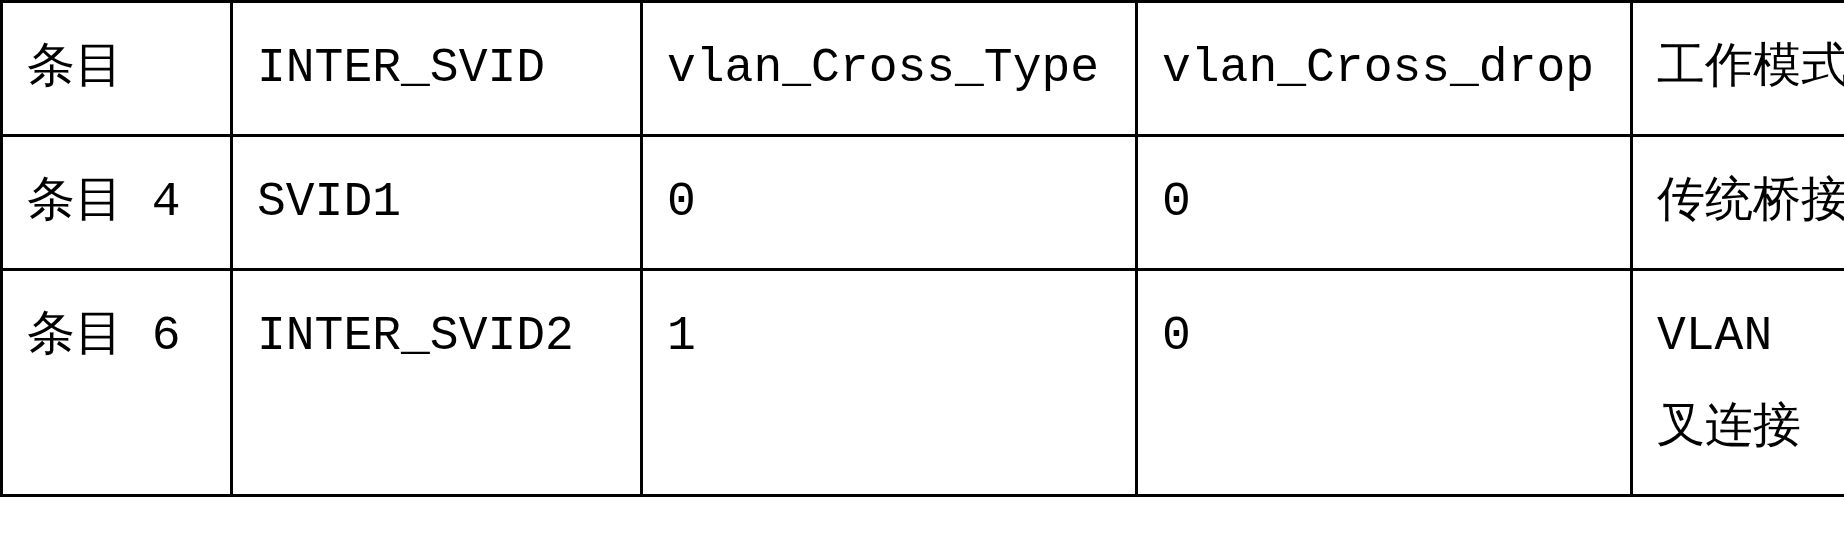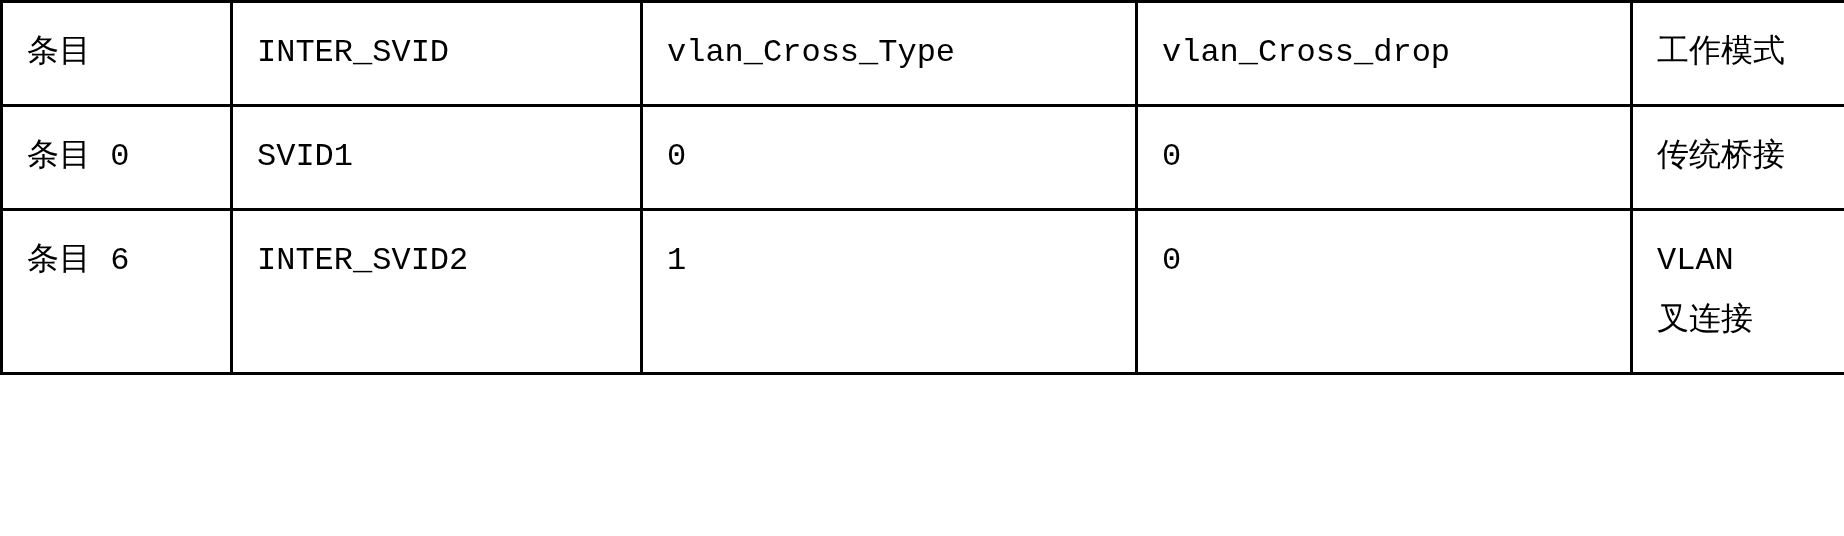--- a/index.html
+++ b/index.html
@@ -13,21 +13,21 @@
       padding: 0;
     }
     table {
       border-collapse: collapse;
       width: 1844px;
       table-layout: fixed;
     }
     td {
       border: 3px solid #000000;
       padding: 20px 24px;
-      font-size: 32px;
+      font-size: 48px;
       color: #000000;
       vertical-align: top;
       line-height: 1.9;
       word-break: break-word;
     }
     .col-0 { width: 230px; }
     .col-1 { width: 410px; }
     .col-2 { width: 495px; }
     .col-3 { width: 495px; margin-left: 44px; }
     .col-4 { width: 314px; text-align: justify; text-align-last: justify; }
@@ -41,21 +41,21 @@
 <table>
   <tbody>
       <tr>
     <td class="col-0">条目</td>
     <td class="col-1">INTER_SVID</td>
     <td class="col-2">vlan_Cross_Type</td>
     <td class="col-3">vlan_Cross_drop</td>
     <td class="col-4 col-4-normal">工作模式</td>
   </tr>
   <tr>
-    <td class="col-0">条目 0</td>
+    <td class="col-0">条目 4</td>
     <td class="col-1">SVID1</td>
     <td class="col-2">0</td>
     <td class="col-3">0</td>
     <td class="col-4 col-4-normal">传统桥接</td>
   </tr>
   <tr>
     <td class="col-0">条目 6</td>
     <td class="col-1">INTER_SVID2</td>
     <td class="col-2">1</td>
     <td class="col-3">0</td>

